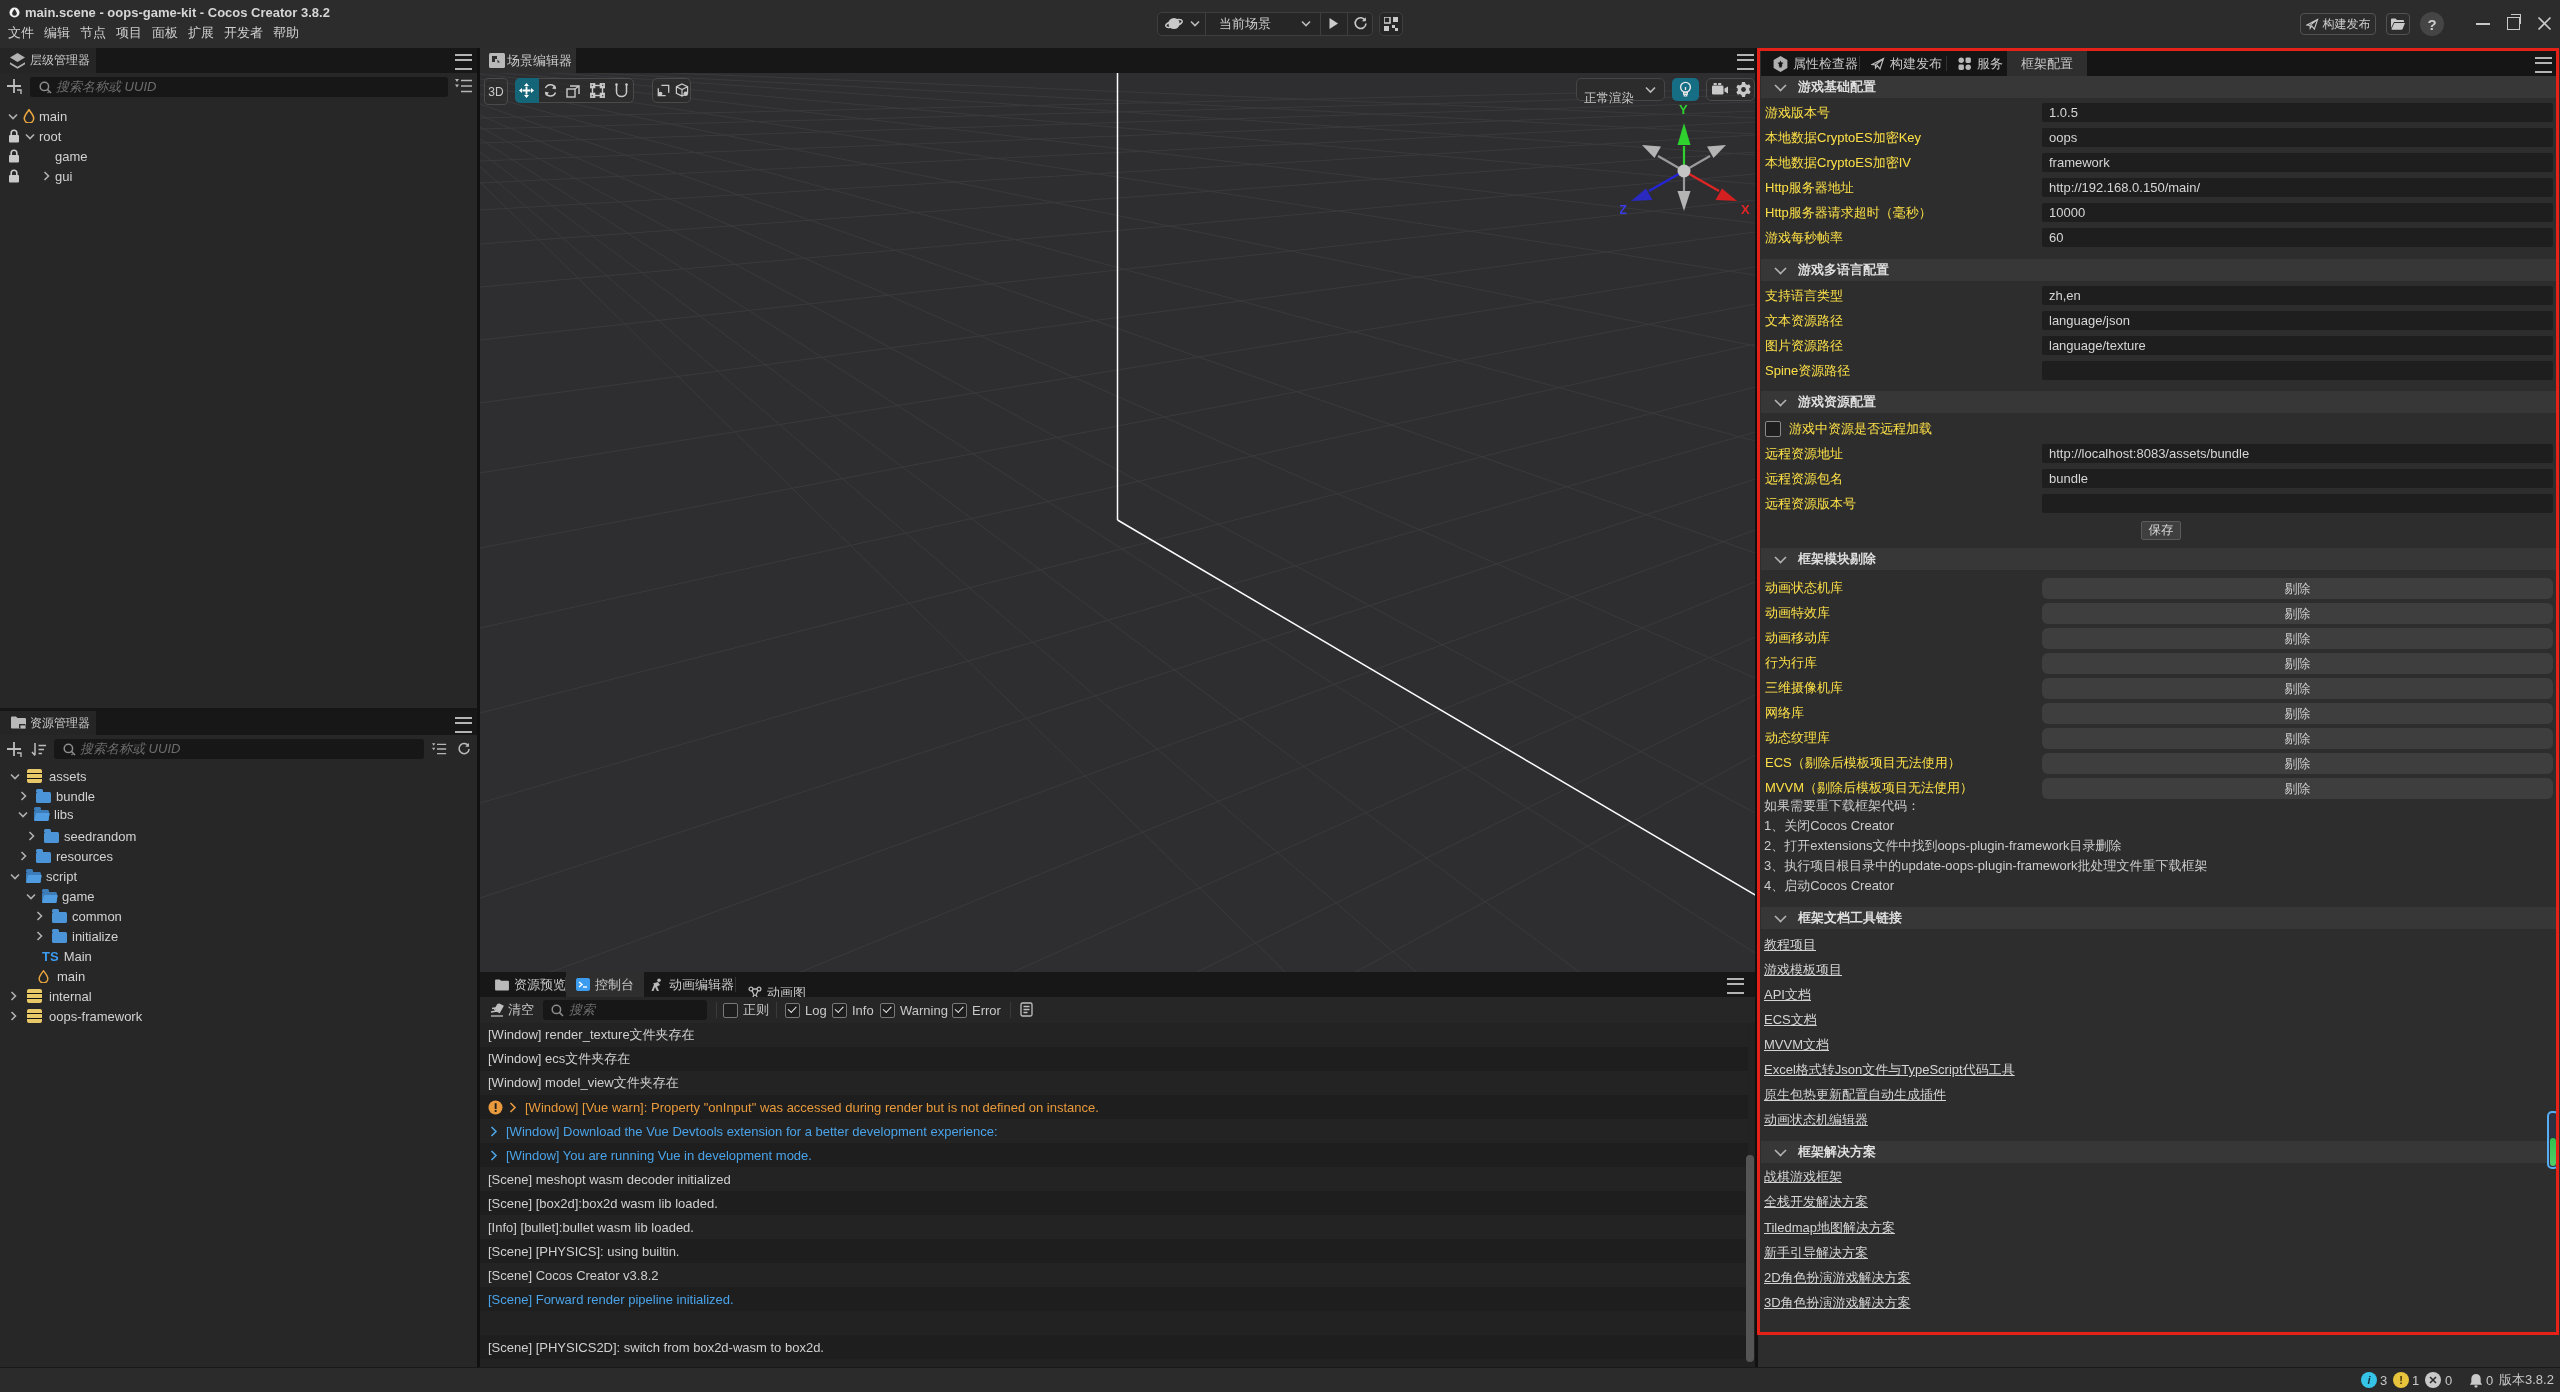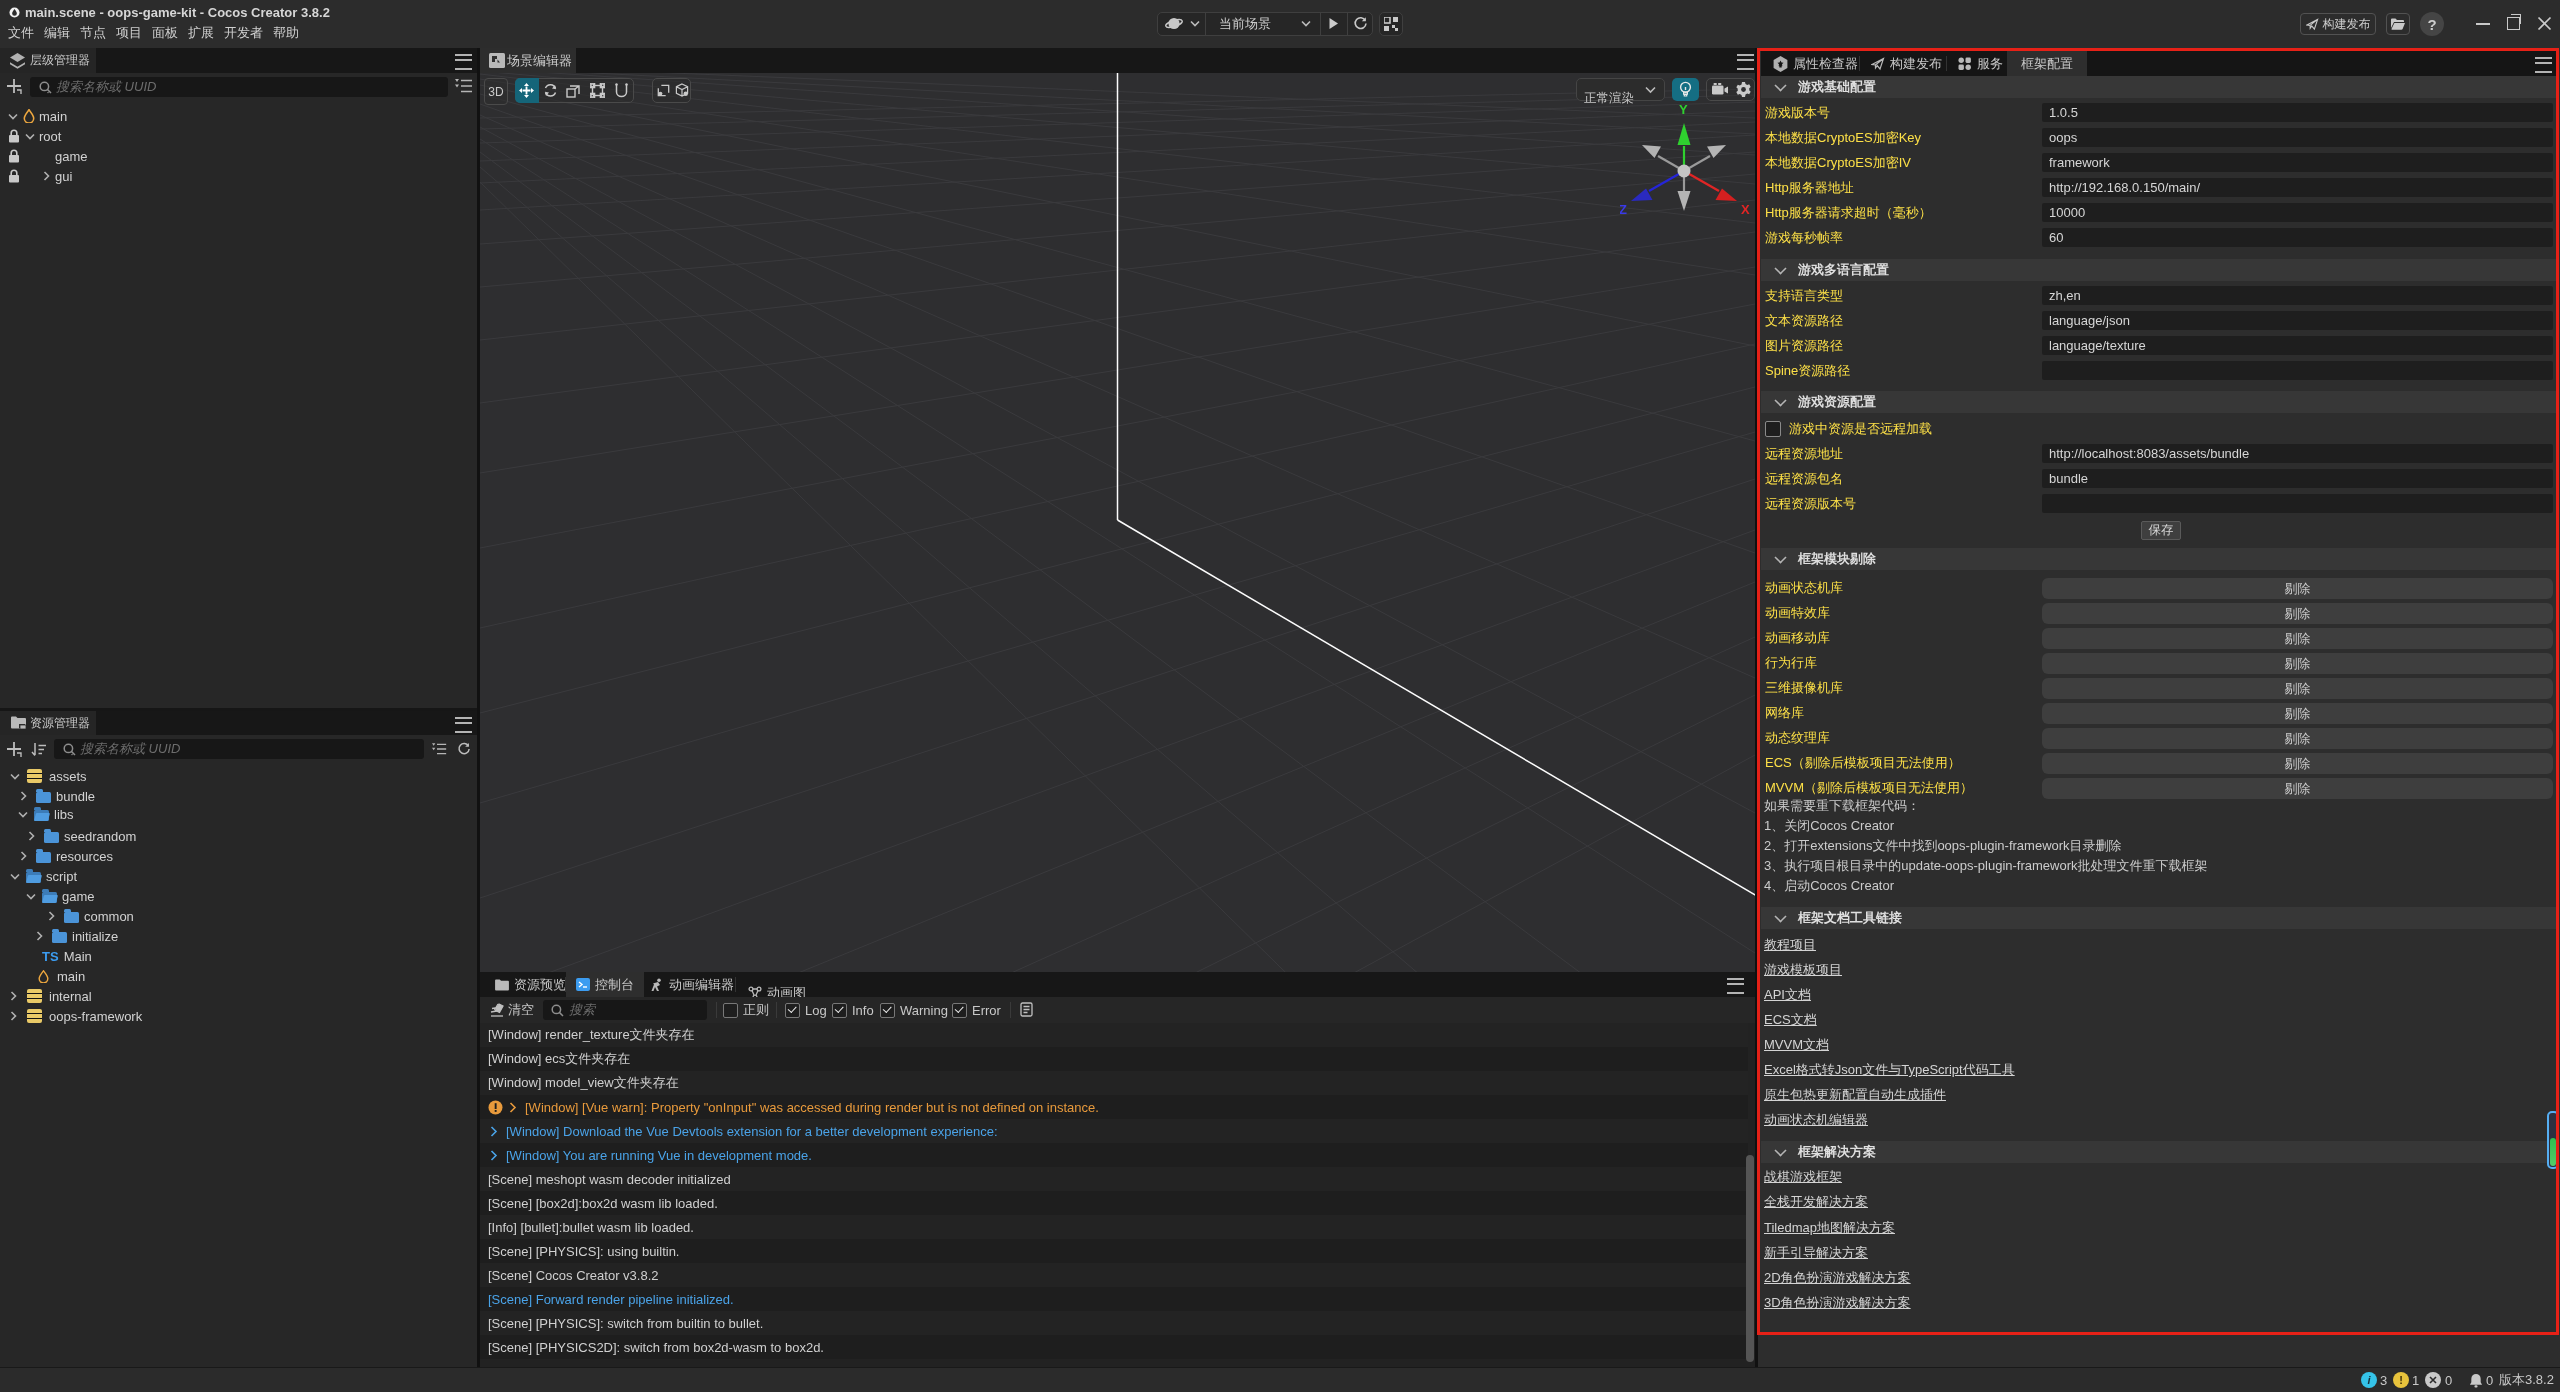--- a/index.html
+++ b/index.html
@@ -253,21 +253,21 @@
         <span class="i-fo" style="margin-left:6px;"></span>
         <span style="margin-left:5px;">script</span>
       </div>
   <div class="row" style="top:175px;">
         <svg style="margin-left:26px;" width="10" height="7" viewBox="0 0 10 7">
           <path d="M1 1.5 L5 5.5 L9 1.5" stroke="#b0b0b0" stroke-width="1.6" fill="none"></path>
         </svg>
         <span class="i-fo" style="margin-left:6px;"></span>
         <span style="margin-left:5px;">game</span>
       </div>
-  <div class="row" style="top:195px;padding-left:12px;">
+  <div class="row" style="top:195px;">
         <svg style="margin-left:36px;" width="7" height="10" viewBox="0 0 7 10">
           <path d="M1.5 1 L5.5 5 L1.5 9" stroke="#b0b0b0" stroke-width="1.6" fill="none"></path>
         </svg>
         <span class="i-fc" style="margin-left:9px;"></span>
         <span style="margin-left:5px;">common</span>
       </div>
   <div class="row" style="top:215px;">
         <svg style="margin-left:36px;" width="7" height="10" viewBox="0 0 7 10">
           <path d="M1.5 1 L5.5 5 L1.5 9" stroke="#b0b0b0" stroke-width="1.6" fill="none"></path>
         </svg>
@@ -533,21 +533,20 @@
           <path d="M1.5 1 L6 5.5 L1.5 10" stroke="#4aa3e8" stroke-width="1.6" fill="none"></path>
         </svg>
     [Window] You are running Vue in development mode.
   </div>
   <div class="clog" style="left:0;top:195px;background:#232323;">[Scene] meshopt wasm decoder initialized</div>
   <div class="clog" style="left:0;top:219px;background:#1e1e1e;">[Scene] [box2d]:box2d wasm lib loaded.</div>
   <div class="clog" style="left:0;top:243px;background:#232323;">[Info] [bullet]:bullet wasm lib loaded.</div>
   <div class="clog" style="left:0;top:267px;background:#1e1e1e;">[Scene] [PHYSICS]: using builtin.</div>
   <div class="clog" style="left:0;top:291px;background:#232323;">[Scene] Cocos Creator v3.8.2</div>
   <div class="clog" style="left:0;top:315px;background:#1e1e1e;color:#4aa3e8;">[Scene] Forward render pipeline initialized.</div>
-  <div class="clog" style="left:0;top:339px;background:#232323;">[Scene] [PHYSICS]: switch from builtin to bullet.</div>
   <div class="clog" style="left:0;top:363px;background:#1e1e1e;">[Scene] [PHYSICS2D]: switch from box2d-wasm to box2d.</div>
   <div class="abs" style="left:1266px;top:183px;width:8px;height:207px;background:#555555;border-radius:4px;"></div>
 </div>
 <div class="abs" style="left:1755px;top:48px;width:3px;height:1319px;background:#111;"></div>
 
 <div class="abs" style="left:1758px;top:48px;width:802px;height:1319px;background:#2d2d2d;"></div>
 <div id="rightpanel">
   <div class="abs" style="left:1761px;top:51px;width:796px;height:25px;background:#151515;"></div>
   <div class="abs tab" style="left:1763px;top:51px;height:25px;">
     <svg width="15" height="16" viewBox="0 0 15 16">

